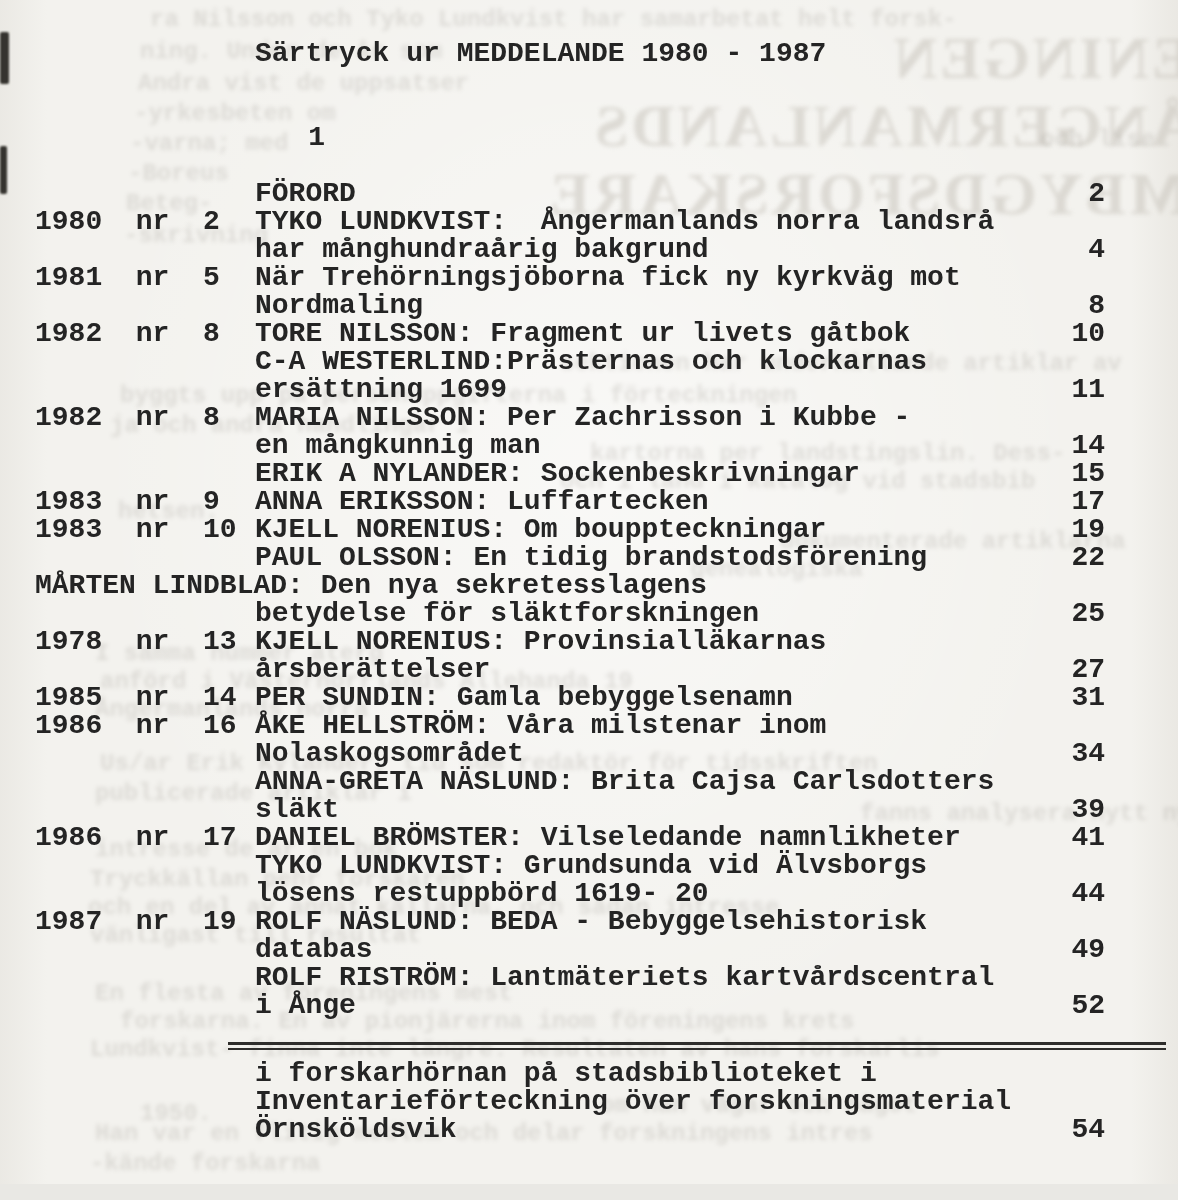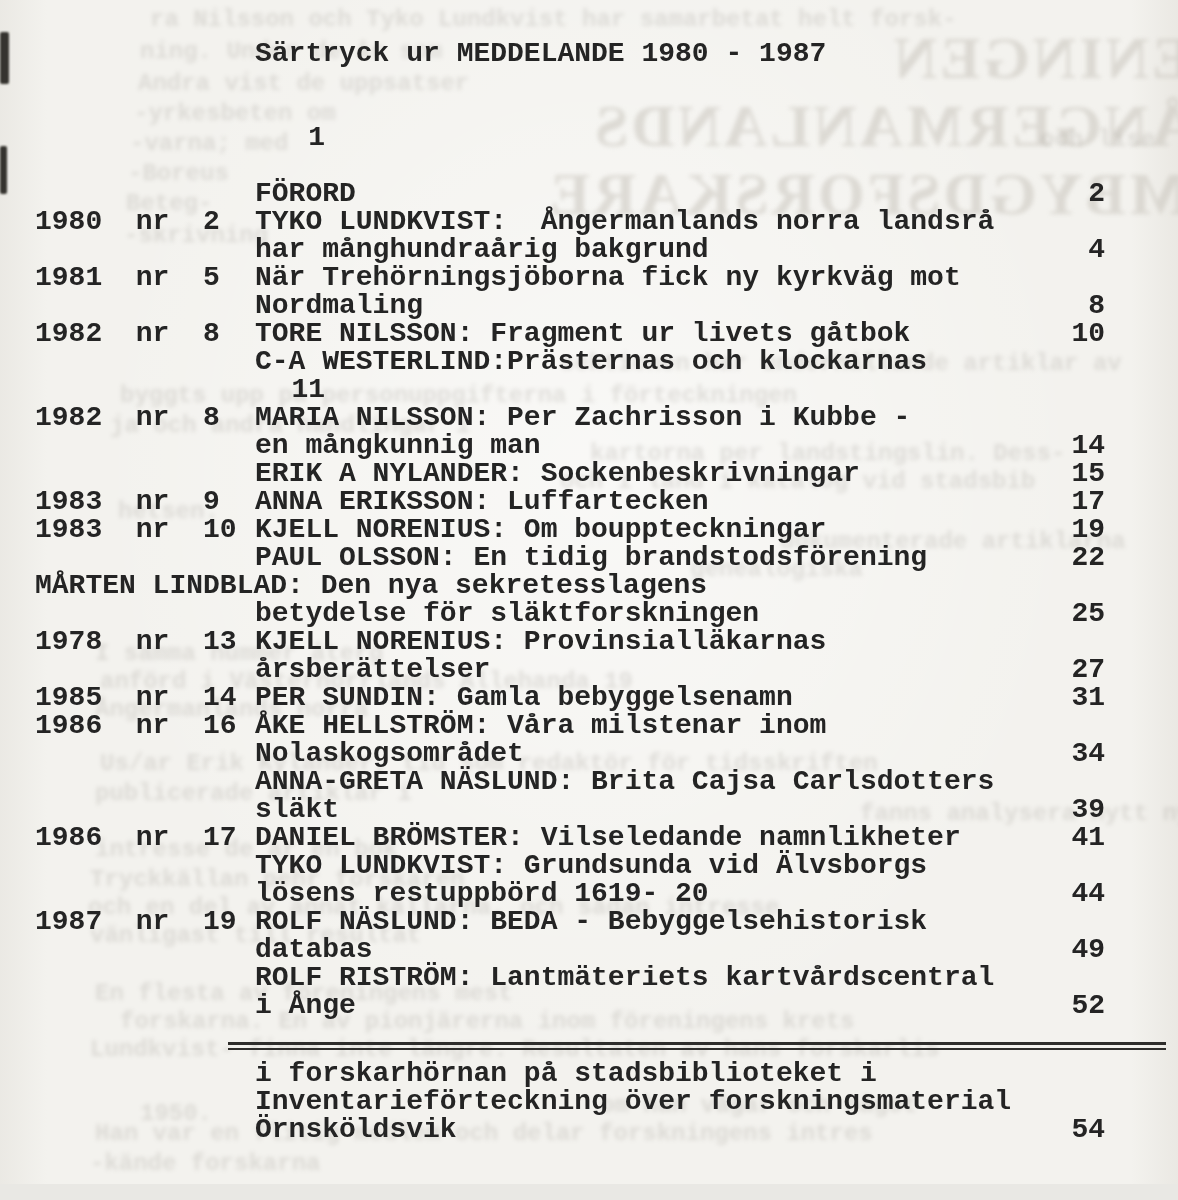--- a/index.html
+++ b/index.html
@@ -157,20 +157,21 @@
     <span class="col-text">TORE NILSSON: Fragment ur livets gåtbok</span>
     <span class="col-page">10</span>
   </div>
         <div class="row">
     <span class="col-label"></span>
     <span class="col-text">C-A WESTERLIND:Prästernas och klockarnas</span>
     <span class="col-page"></span>
   </div>
         <div class="row">
     <span class="col-label"></span>
+    <span class="col-text">ersättning 1699</span>
     <span class="col-page">11</span>
   </div>
         <div class="row">
     <span class="col-label">1982  nr  8</span>
     <span class="col-text">MARIA NILSSON: Per Zachrisson i Kubbe -</span>
     <span class="col-page"></span>
   </div>
         <div class="row">
     <span class="col-label"></span>
     <span class="col-text">en mångkunnig man</span>

